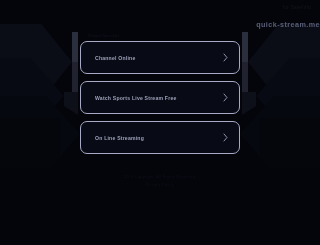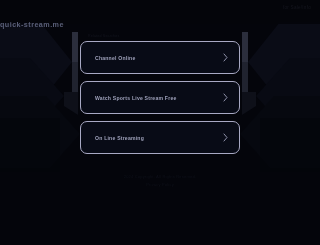--- a/index.html
+++ b/index.html
@@ -59,21 +59,21 @@
     line-height: 7px;
     white-space: nowrap;
   }
 
   
   .header {
     position: absolute;
     top: 20px;
     left: 0;
     width: 320px;
-    text-align: left;
+    text-align: right;
     z-index: 6;
   }
   .site-title {
     font-size: 7.2px;
     font-weight: bold;
     letter-spacing: 0.45px;
     color: #5a5f78;
     line-height: 9px;
     white-space: nowrap;
   }

